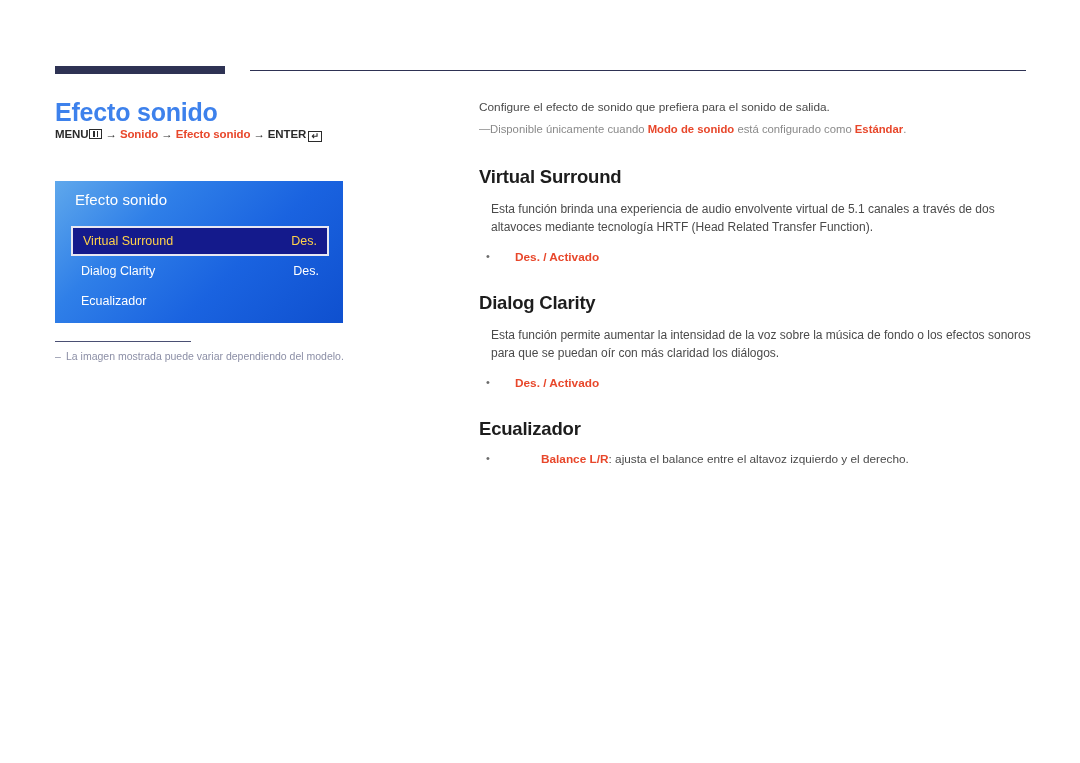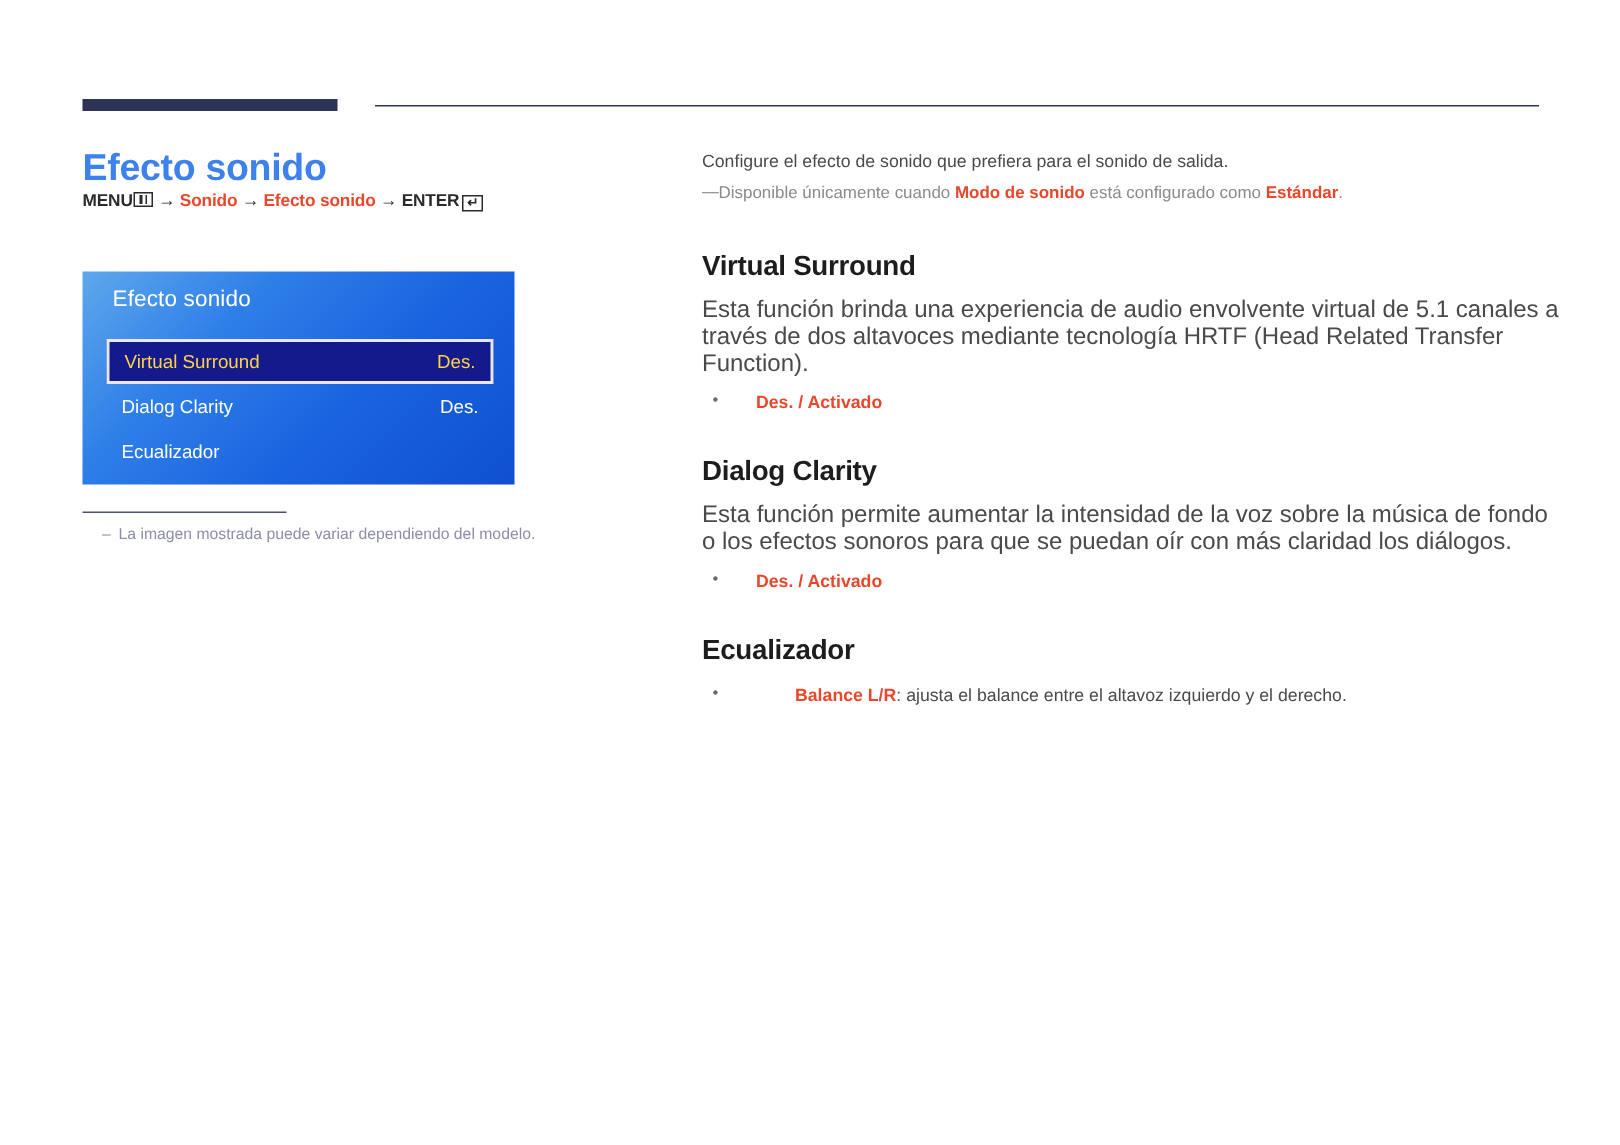--- a/index.html
+++ b/index.html
@@ -155,37 +155,37 @@
   .cap-rule {
     position: absolute;
     left: 55px;
     top: 341px;
     width: 136px;
     height: 1px;
     background: #4a4f73;
   }
   .caption {
     position: absolute;
-    left: 68px;
+    left: 55px;
     top: 350px;
     width: 360px;
     font-size: 10.5px;
     color: #8c8fa6;
     white-space: nowrap;
   }
   .caption .dash {
     display: inline-block;
     width: 7px;
     margin-right: 4px;
   }
 
   
   .right-col {
     position: absolute;
-    left: 468px;
+    left: 479px;
     top: 98px;
     width: 572px;
   }
   .intro {
     font-size: 11.8px;
     line-height: 18px;
     color: #4a4a4a;
   }
   .note {
     margin-top: 5px;
@@ -207,24 +207,24 @@
   h2.sec {
     font-size: 18.5px;
     font-weight: bold;
     color: #1d1d1d;
     margin: 26px 0 10px 0;
     letter-spacing: -0.2px;
   }
   h2.sec:first-of-type { margin-top: 28px; }
 
   p.body {
-    font-size: 16px;
+    font-size: 12px;
     line-height: 18px;
     color: #4a4a4a;
-    margin: 0;
+    margin: 12px;
   }
   p.body b { color: #e8472b; }
 
   ul.bullets {
     list-style: none;
     margin: 7px 0 0 0;
     padding: 0;
   }
   ul.bullets li {
     position: relative;

